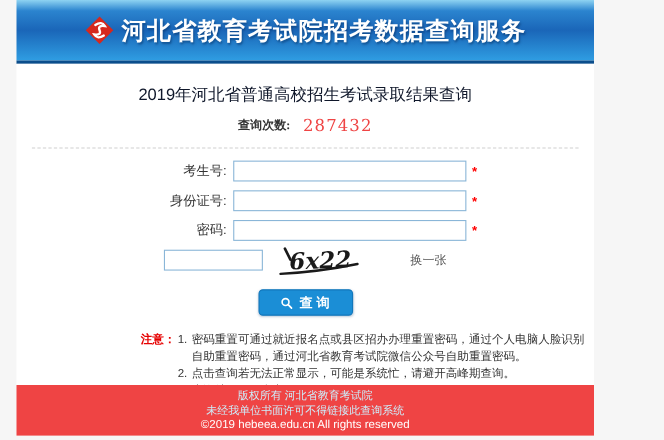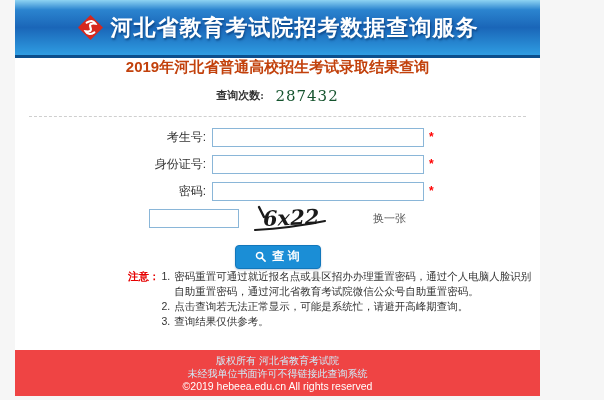--- a/index.html
+++ b/index.html
@@ -16,24 +16,24 @@
     display:flex; align-items:center; justify-content:center; gap:7px;
   }
   .banner-title {
     color:#ffffff; font-size:22px; font-weight:bold; letter-spacing:1px;
     text-shadow:1px 2px 2px rgba(0,40,90,.5);
   }
   .logo { width:27px; height:27px; flex:none; }
 
   
   .panel { background:#ffffff; height:293px; }
-  .page-title { text-align:center; color:#c2410c; font-size:15px; font-weight:bold; }
+  .page-title { padding-top:19px; text-align:center; color:#0f172a; font-size:15px; font-weight:normal; }
   .count-row { text-align:center; margin-top:9px; }
   .count-label { font-size:11px; color:#333; font-weight:bold; vertical-align:middle;font-family:Liberation Serif, serif; }
-  .count-value { font-family:"DejaVu Serif",serif; font-size:15px; color:#14532d; margin-left:7px; letter-spacing:1px; vertical-align:middle; }
+  .count-value { font-family:"DejaVu Serif",serif; font-size:15px; color:#ef4444; margin-left:7px; letter-spacing:1px; vertical-align:middle; }
   .sep { border:none; border-top:1px dashed #cfcfcf; margin:11px 14px 0 14px; }
 
   
   .form { margin-top:7px; }
   .frow { display:flex; align-items:center; justify-content:center; height:27px; }
   .flabel { width:88px; text-align:right; margin-right:6px; font-size:12px; color:#333; flex:none; }
   .tin { width:212px; height:19px; border:1px solid #8ab6d8; background:#fff; font-size:12px; padding:0 3px; outline:none; }
   .tin.small { width:90px; }
   .req { color:#ff0000; font-size:12px; font-weight:bold; margin-left:5px; width:8px; }
   .cap-wrap { width:212px; display:flex; align-items:center; }
@@ -43,21 +43,21 @@
   
   .btn-row { text-align:center; margin-top:13px; }
   .query-btn {
     display:inline-flex; align-items:center; justify-content:center; gap:6px;
     width:86px; height:24px; background:#1b8ed6; border:1px solid #1277bb;
     border-radius:4px; color:#ffffff; font-size:12px; font-weight:bold; cursor:pointer;
     box-shadow:0 1px 2px rgba(0,60,120,.25);
   }
 
   
-  .notice { display:flex; margin:0 0 0 113px; font-size:10.5px; color:#333; line-height:1.45; }
+  .notice { display:flex; margin:15px 0 0 113px; font-size:10.5px; color:#333; line-height:1.45; }
   .notice-label { color:#e60000; font-weight:bold; flex:none; margin-right:2px; }
   .notice-items { width:438px; }
   .nitem { display:flex; }
   .nnum { flex:none; margin-right:4px; }
 
   
   .footer {
     position:absolute; bottom:4px; left:0; right:0; height:46px;
     background:#ef4444; text-align:center; color:#cdeefb; font-size:10px;
     padding-top:4px; line-height:13px;

